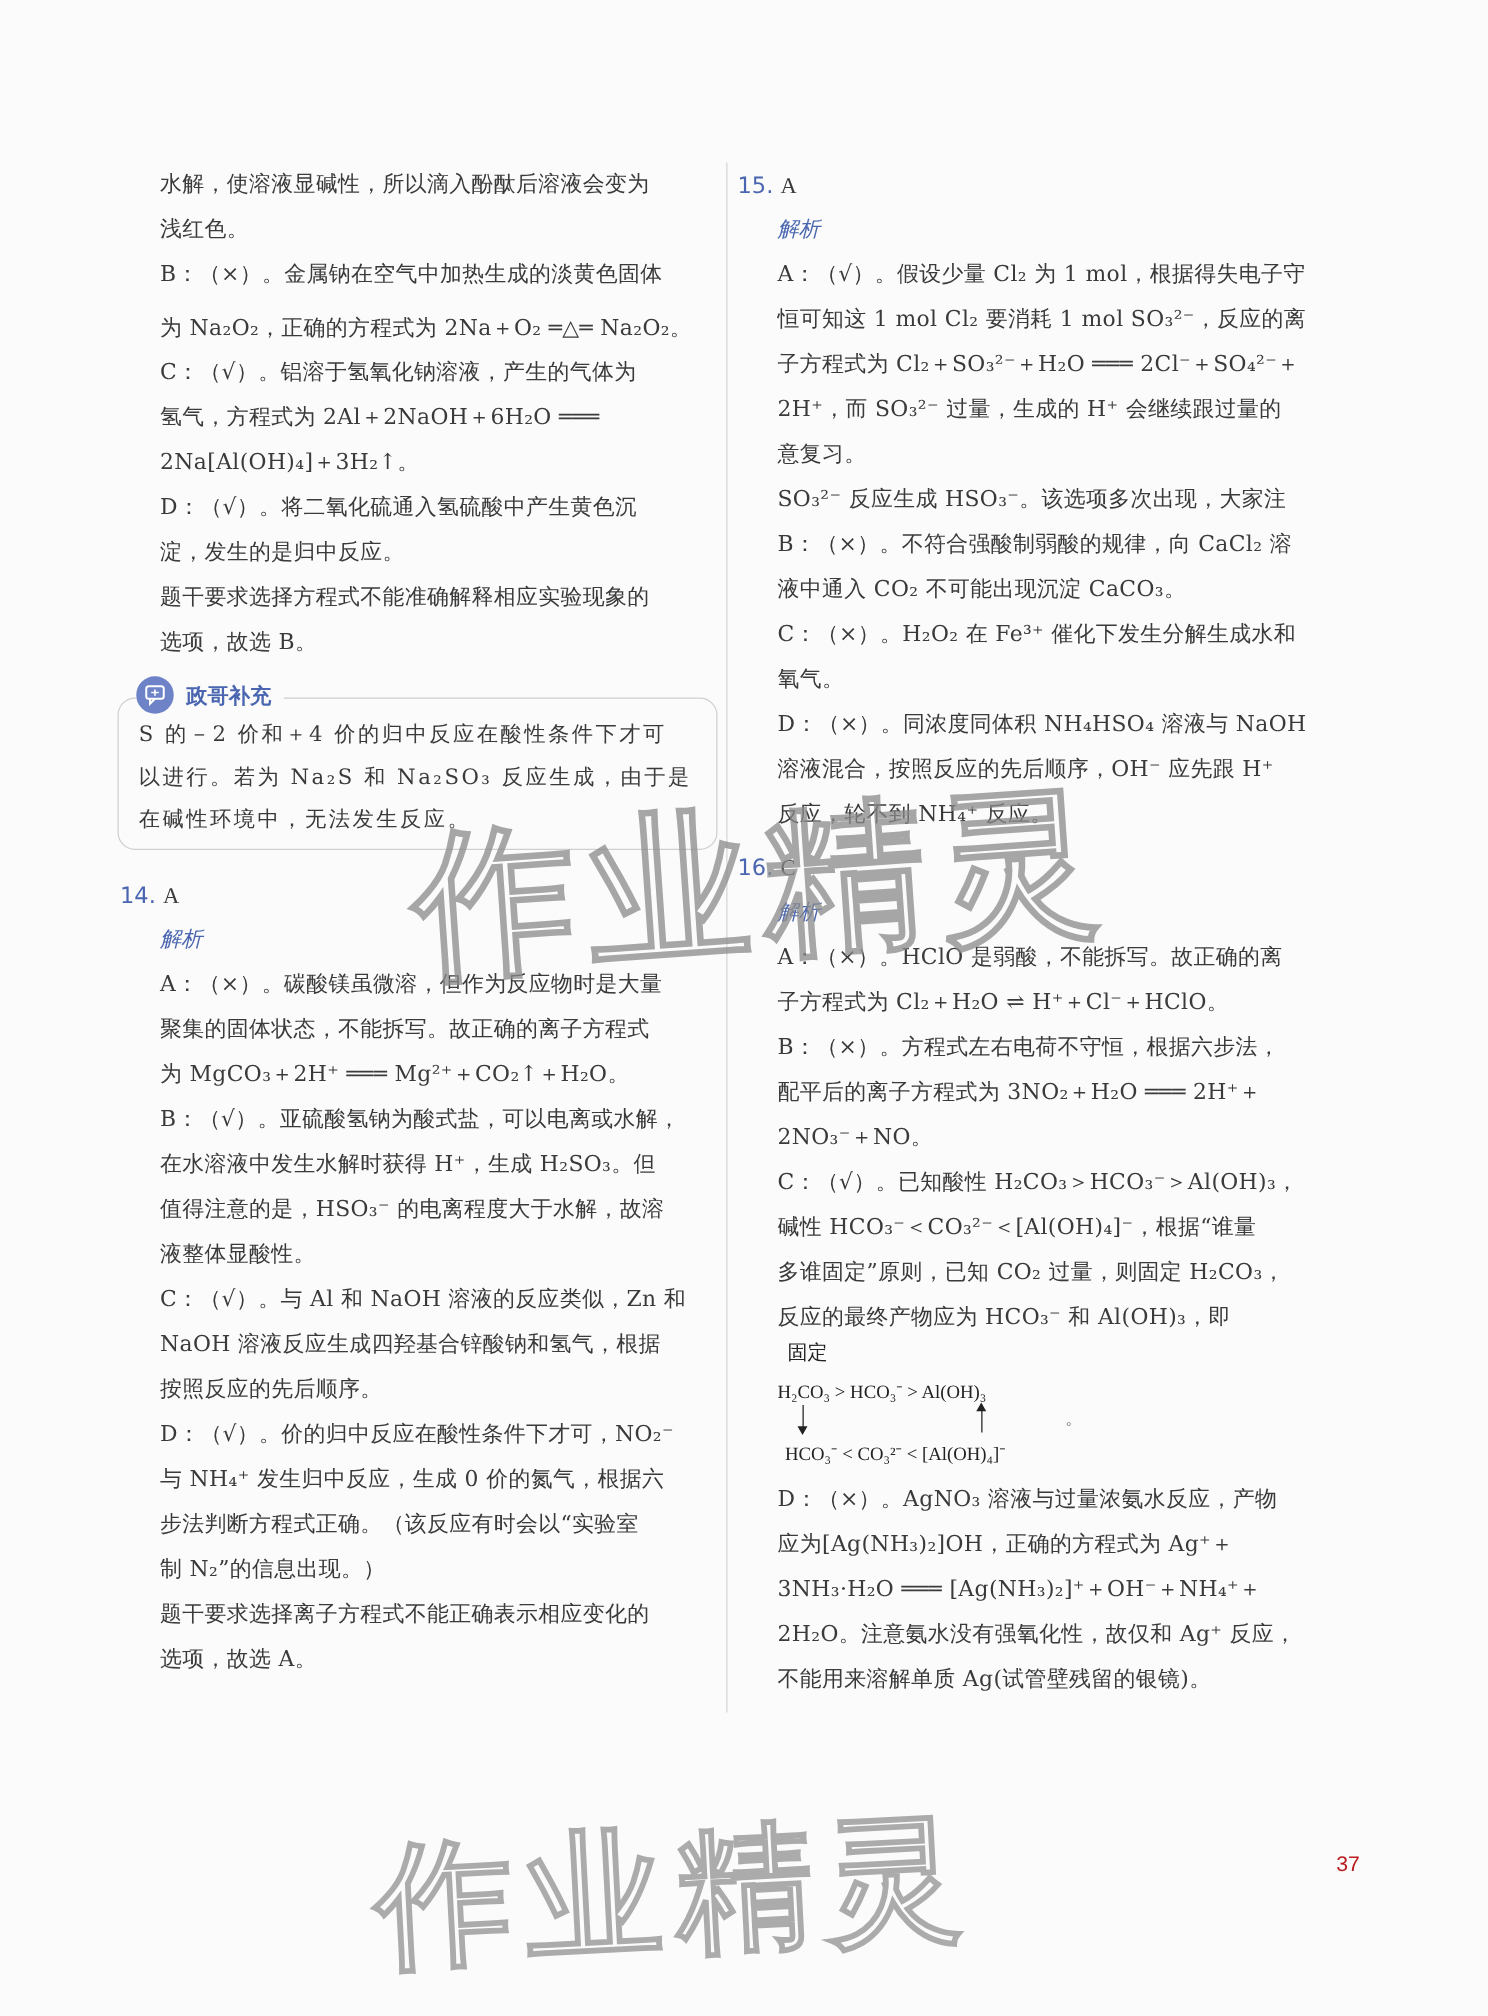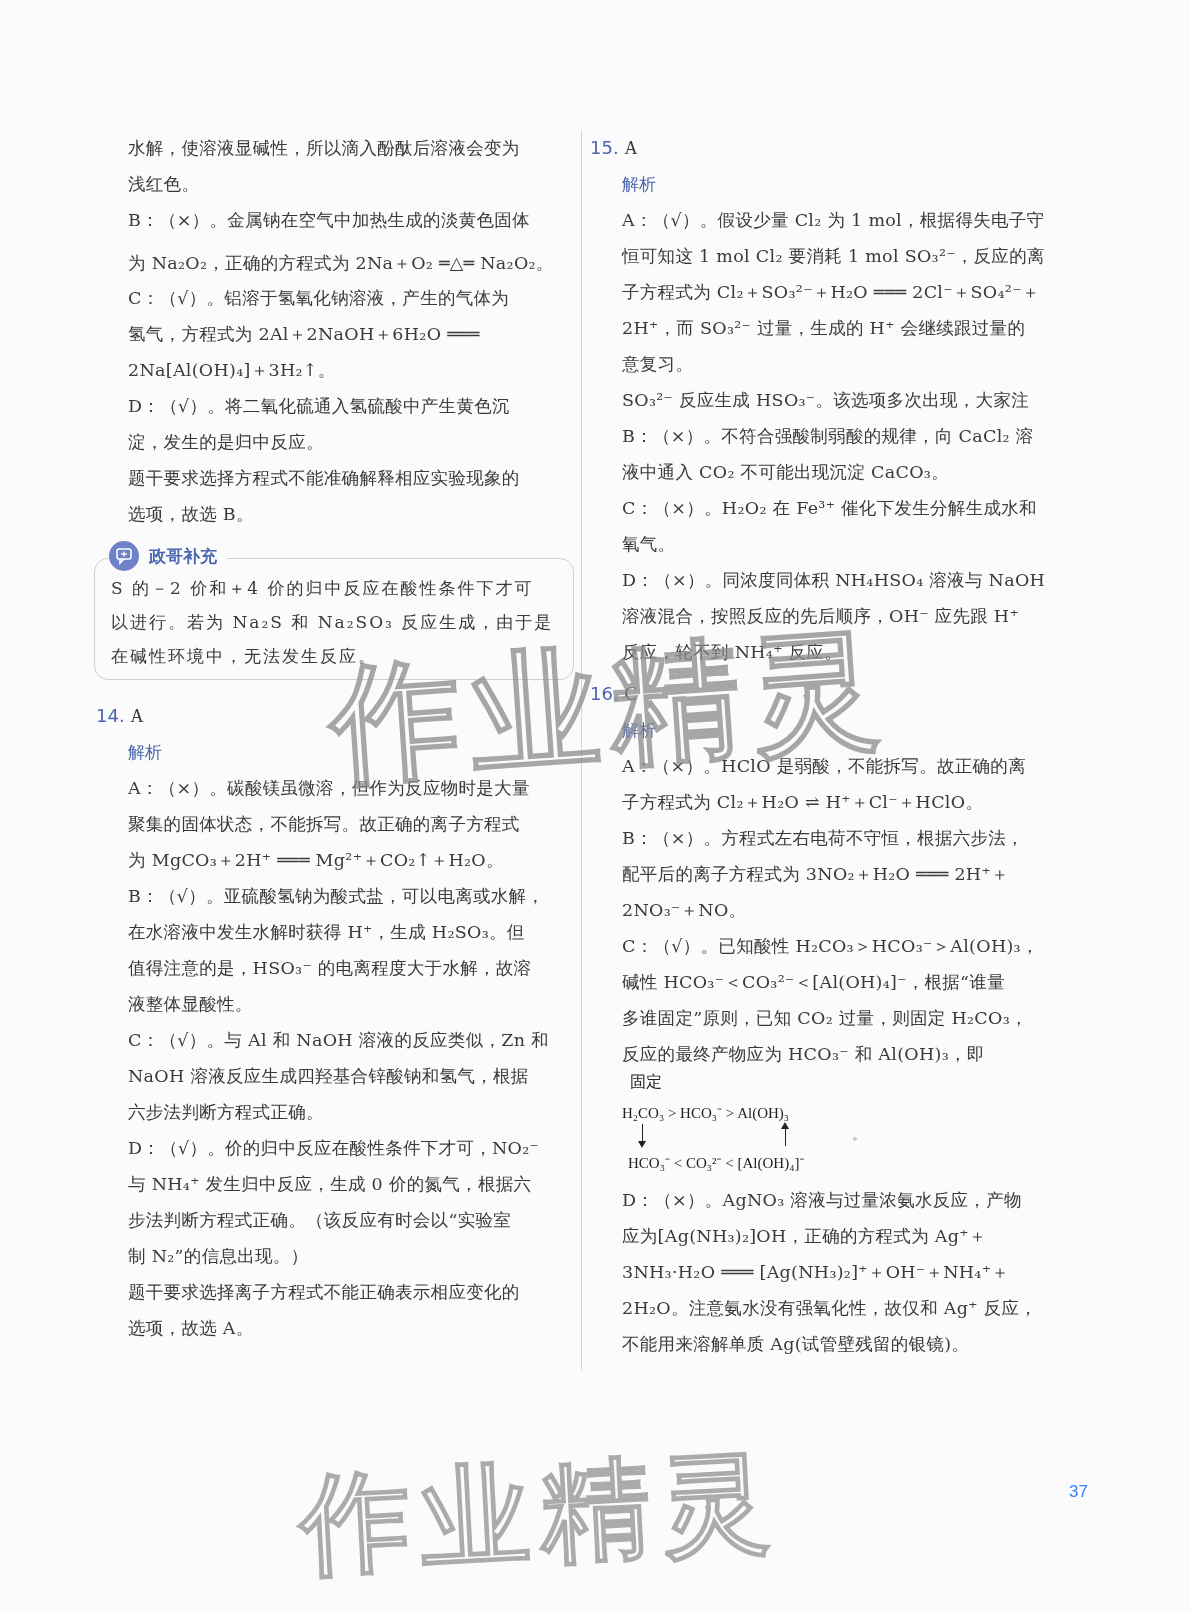--- a/index.html
+++ b/index.html
@@ -8,37 +8,37 @@
   .page { position: absolute; left: 0; top: 0; width: 1142px; height: 1613px; }
   .col { position: absolute; top: 130px; }
   .col-left { left: 96px; width: 470px; }
   .col-right { left: 590px; width: 490px; }
   .divider { position: absolute; left: 581px; top: 130px; width: 1px; height: 1240px; background: #d6d6d6; }
   .line { font-size: 17.5px; line-height: 36px; height: 36px; white-space: nowrap; letter-spacing: 0.3px; }
   .indent { padding-left: 32px; }
   .tall { height: 42px; line-height: 50px; }
   .qnum { font-family: "DejaVu Sans", "Liberation Sans", sans-serif; color: #4a66b0; font-size: 18px; line-height: 36px; height: 36px; }
   .qnum .ans { font-family: "Liberation Serif", serif; color: #3a3a3a; }
-  .jiexi { font-family: "DejaVu Sans", "Liberation Sans", sans-serif; color: #4a66b0; font-size: 17px; line-height: 36px; height: 36px; padding-left: 32px; }
+  .jiexi { font-family: "DejaVu Sans", "Liberation Sans", sans-serif; color: #4a66b0; font-size: 17px; line-height: 36px; height: 36px; padding-left: 32px; font-style: italic; }
   .supp { position: relative; margin-top: 8px; margin-left: -2px; width: 448px; border: 1.5px solid #cfcfcf; border-radius: 14px; padding: 12px 14px 6px 16px; }
   .supp-head { position: absolute; top: -18px; left: 14px; background: #fbfbfb; padding-right: 10px; display: flex; align-items: center; }
   .supp-icon { width: 30px; height: 30px; border-radius: 50%; background: #6d82c7; display: flex; align-items: center; justify-content: center; margin-right: 10px; }
   .supp-icon svg { display: block; }
   .supp-title { font-family: "DejaVu Sans", sans-serif; color: #4a66b0; font-weight: bold; font-size: 17px; }
   .supp-line { font-size: 17px; line-height: 34px; white-space: nowrap; letter-spacing: 2px; }
   .diagram { position: relative; height: 110px; margin-left: 32px; font-family: "Liberation Serif", serif; color: #222; }
   .diagram .fix { position: absolute; left: 8px; top: 0; font-size: 16px; }
   .diagram .row1 { position: absolute; left: 0; top: 30px; font-size: 15px; text-align: right; }
   .diagram .row2 { position: absolute; left: 6px; top: 80px; font-size: 15px; }
   .diagram .arr-down { position: absolute; left: 20px; top: 52px; width: 1px; height: 22px; background: #222; }
   .diagram .arr-down:after { content: ""; position: absolute; left: -4px; bottom: -2px; border-left: 4.5px solid transparent; border-right: 4.5px solid transparent; border-top: 7px solid #222; }
   .diagram .arr-up { position: absolute; left: 163px; top: 52px; width: 1px; height: 22px; background: #222; }
   .diagram .arr-up:after { content: ""; position: absolute; left: -4px; top: -2px; border-left: 4.5px solid transparent; border-right: 4.5px solid transparent; border-bottom: 7px solid #222; }
   .diagram .dot { position: absolute; left: 230px; top: 54px; font-size: 14px; color: #666; }
-  .pagenum { position: absolute; left: 1069px; top: 1482px; font-family: "Liberation Sans", sans-serif; font-size: 17px; color: #3b82f6; }
+  .pagenum { position: absolute; left: 1069px; top: 1482px; font-family: "Liberation Sans", sans-serif; font-size: 17px; color: #b91c1c; }
   .wm { position: absolute; font-family: "DejaVu Sans", sans-serif; font-weight: bold; color: transparent;
         -webkit-text-stroke: 1.2px #8a8a8a; pointer-events: none; letter-spacing: 10px; }
   .wm1 { left: 330px; top: 620px; font-size: 130px; transform: rotate(-4deg); opacity: 0.75; }
   .wm2 { left: 300px; top: 1440px; font-size: 110px; transform: rotate(-3deg); opacity: 0.7; }
 </style>
 </head>
 <body>
 
 <div class="page">
 
@@ -82,21 +82,21 @@
     <div class="jiexi">解析</div>
     <div class="line indent">A：（×）。碳酸镁虽微溶，但作为反应物时是大量</div>
     <div class="line indent">聚集的固体状态，不能拆写。故正确的离子方程式</div>
     <div class="line indent">为 MgCO₃＋2H⁺ ═══ Mg²⁺＋CO₂↑＋H₂O。</div>
     <div class="line indent">B：（√）。亚硫酸氢钠为酸式盐，可以电离或水解，</div>
     <div class="line indent">在水溶液中发生水解时获得 H⁺，生成 H₂SO₃。但</div>
     <div class="line indent">值得注意的是，HSO₃⁻ 的电离程度大于水解，故溶</div>
     <div class="line indent">液整体显酸性。</div>
     <div class="line indent">C：（√）。与 Al 和 NaOH 溶液的反应类似，Zn 和</div>
     <div class="line indent">NaOH 溶液反应生成四羟基合锌酸钠和氢气，根据</div>
-    <div class="line indent">六步法判断方程式正确。</div>
+    <div class="line indent">按照反应的先后顺序。</div>
     <div class="line indent">D：（√）。价的归中反应在酸性条件下才可，NO₂⁻</div>
     <div class="line indent">与 NH₄⁺ 发生归中反应，生成 0 价的氮气，根据六</div>
     <div class="line indent">步法判断方程式正确。（该反应有时会以“实验室</div>
     <div class="line indent">制 N₂”的信息出现。）</div>
     <div class="line indent">题干要求选择离子方程式不能正确表示相应变化的</div>
     <div class="line indent">选项，故选 A。</div>
   </div>
 
   <div class="col col-right">
     <div class="qnum">

